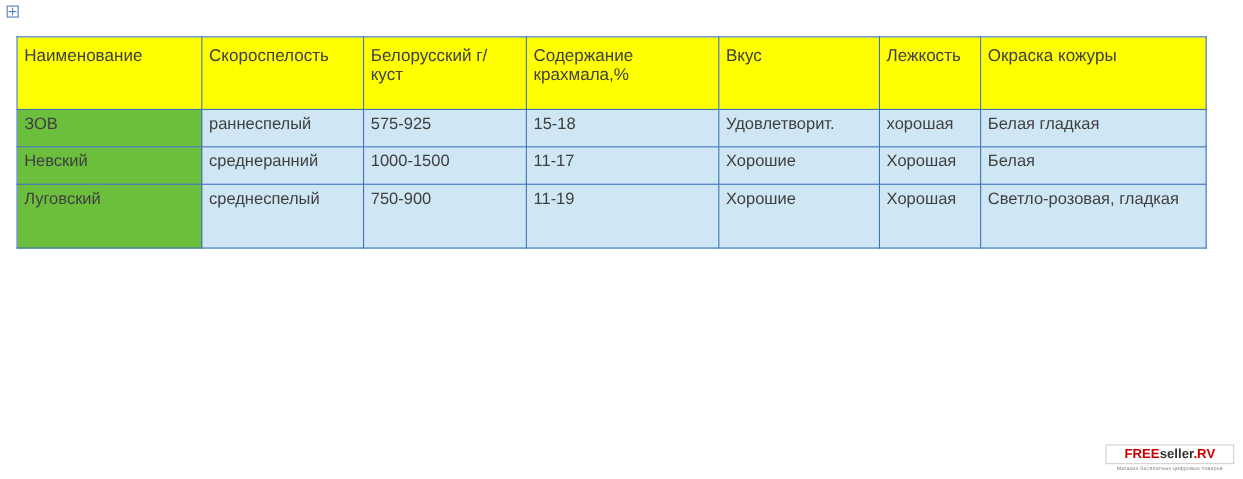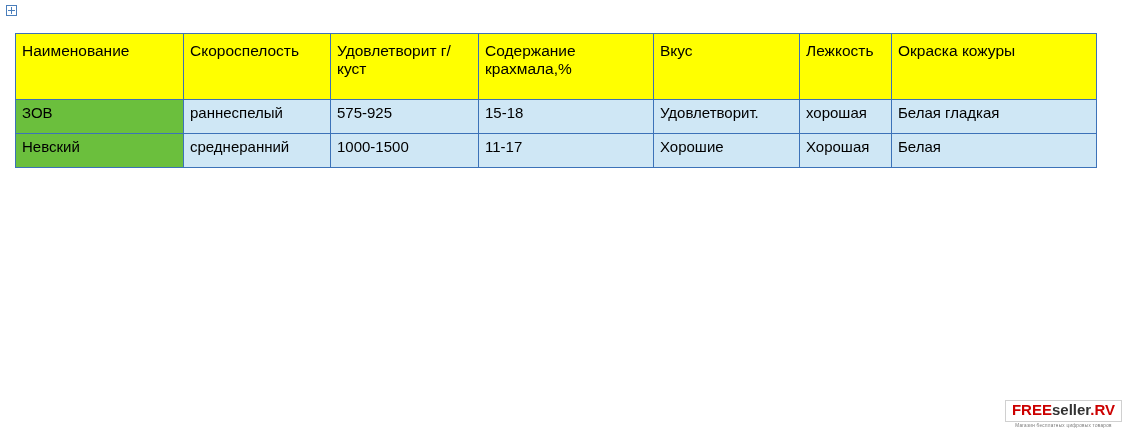--- a/index.html
+++ b/index.html
@@ -41,21 +41,21 @@
   .table-wrap {
     position: absolute;
     left: 15px;
     top: 33px;
   }
 
   table.grid {
     border-collapse: collapse;
     table-layout: fixed;
     font-size: 15px;
-    color: #000000;
+    color: #404040;
   }
 
   table.grid td {
     border: 1px solid #3c72b8;
     padding: 4px 6px 5px 6px;
     vertical-align: top;
     line-height: 1.15;
     background: #cfe7f5;
   }
 
@@ -94,21 +94,21 @@
     position: absolute;
     right: 8px;
     bottom: 7px;
     width: 117px;
     text-align: center;
   }
   .watermark .wm-main {
     background: #ffffff;
     border: 1px solid #d0d0d0;
     padding: 1px 2px 2px 2px;
-    font-size: 15px;
+    font-size: 12px;
     font-weight: bold;
     letter-spacing: 0px;
     color: #cc0000;
     font-family: "Liberation Sans", sans-serif;
     line-height: 1.1;
   }
   .watermark .wm-main .wm-free { color: #cc0000; }
   .watermark .wm-main .wm-seller { color: #333333; }
   .watermark .wm-main .wm-rv { color: #cc0000; }
   .watermark .wm-sub {
@@ -132,21 +132,21 @@
         <col class="c2">
         <col class="c3">
         <col class="c4">
         <col class="c5">
         <col class="c6">
     </colgroup>
     <tbody id="table-body">
         <tr class="header-row h-header">
           <td>Наименование</td>
           <td>Скороспелость</td>
-          <td>Удовлетворит
+          <td>Белорусский
 г/куст</td>
           <td>Содержание
 крахмала,%</td>
           <td>Вкус</td>
           <td>Лежкость</td>
           <td>Окраска кожуры</td>
         </tr>
         <tr class="h-1">
           <td class="name-cell green-dark">ЗОВ</td>
           <td>раннеспелый</td>
@@ -158,20 +158,30 @@
         </tr>
         <tr class="h-1">
           <td class="name-cell green-dark">Невский</td>
           <td>среднеранний</td>
           <td>1000-1500</td>
           <td>11-17</td>
           <td>Хорошие</td>
           <td>Хорошая</td>
           <td>Белая</td>
         </tr>
+        <tr class="h-2">
+          <td class="name-cell green-dark">Луговский</td>
+          <td>среднеспелый</td>
+          <td>750-900</td>
+          <td>11-19</td>
+          <td>Хорошие</td>
+          <td>Хорошая</td>
+          <td>Светло-розовая,
+гладкая</td>
+        </tr>
       </tbody>
   </table>
 </div>
 
 <div class="watermark">
   <div class="wm-main"><span class="wm-free">FREE</span><span class="wm-seller">seller</span><span class="wm-rv">.RV</span></div>
   <div class="wm-sub">Магазин бесплатных цифровых товаров</div>
 </div>
 
 </body></html>

